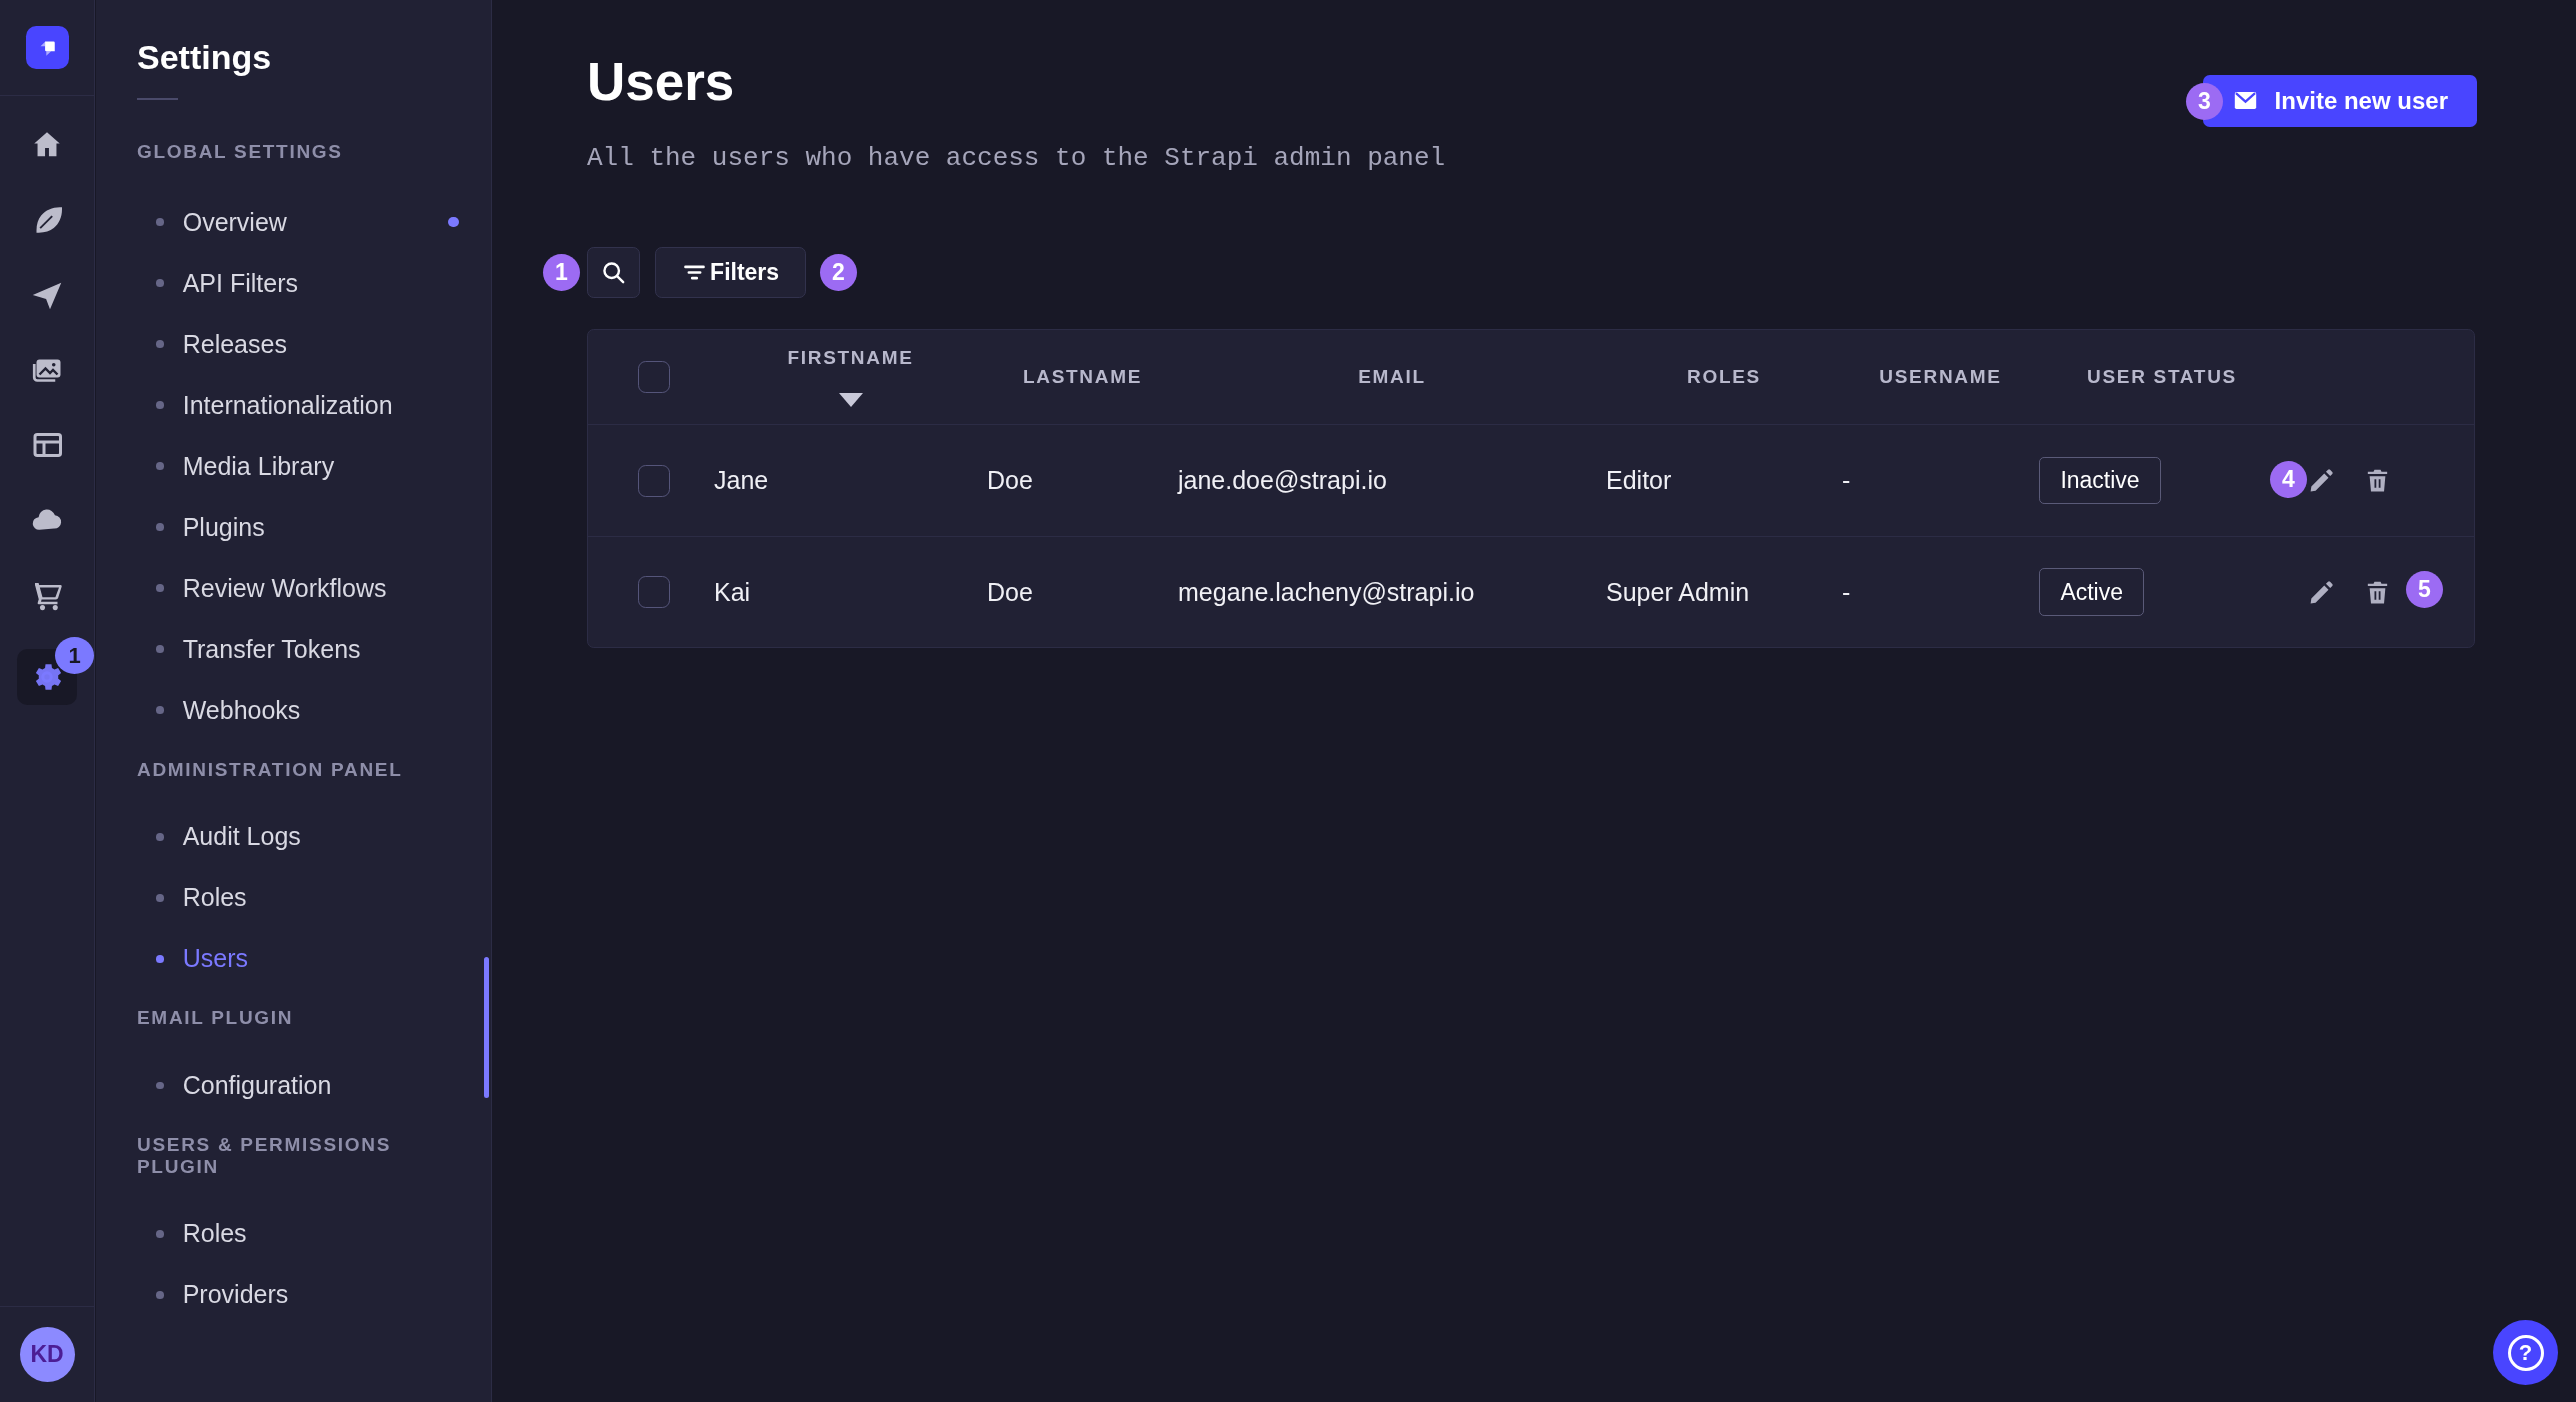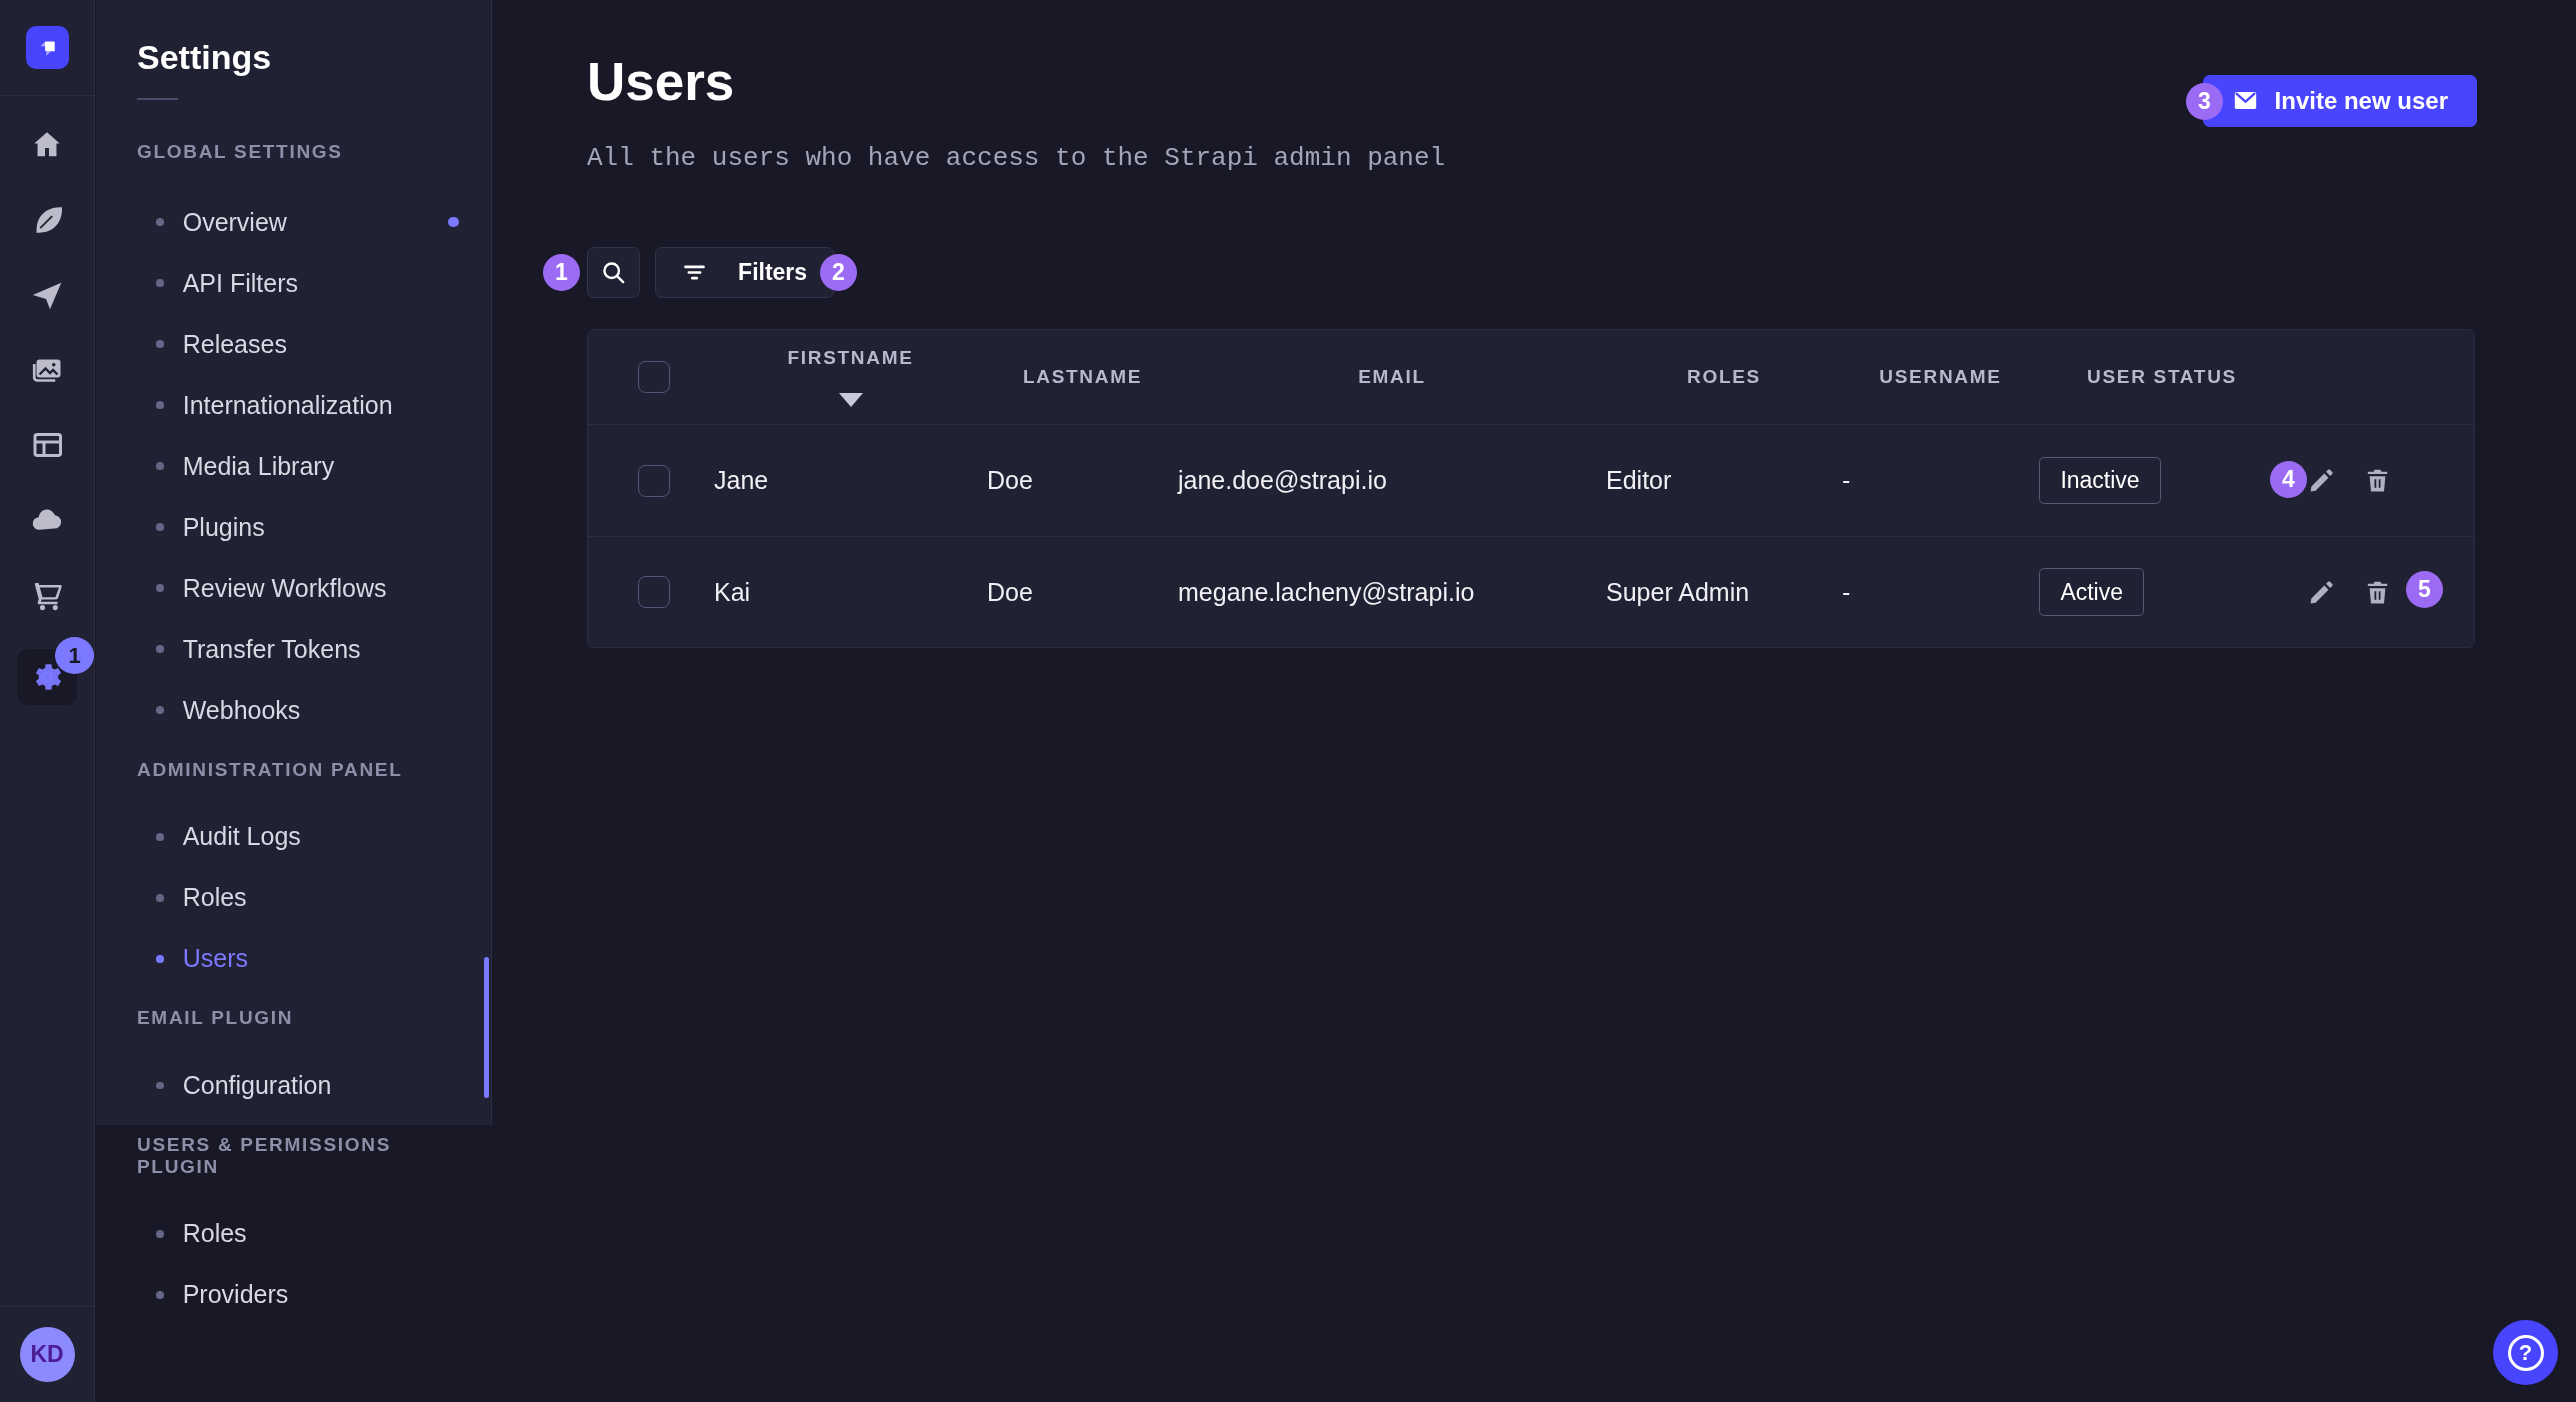--- a/index.html
+++ b/index.html
@@ -30,21 +30,21 @@
   }
   .rail-bottom {
     margin-top:auto; width:100%; border-top:0.9px solid #2c2c45;
     display:flex; justify-content:center; padding:20.4px 0 19.6px;
   }
   .avatar { width:55px; height:55px; border-radius:50%; background:#8c8aff; color:#4c1d95;
     font-size:23px; font-weight:bold; display:flex; align-items:center; justify-content:center; cursor:pointer; }
 
   
   .subnav {
-    position:absolute; left:96px; top:0; width:396px; height:1125px;
+    position:absolute; left:96px; top:0; width:396px; height:1402px;
     background:#212134; border-right:0.9px solid #2c2c45; padding:39px 20.4px 0 41px;
   }
   .subnav h2 { font-size:34px; line-height:37px; font-weight:700; color:#ffffff; }
   .subnav-divider { width:41px; height:1.7px; background:#4a4a6a; margin-top:22px; }
   .section-label {
     margin-top:18px; font-size:19px; line-height:22px; font-weight:700;
     letter-spacing:1.7px; color:#8e8ea9; text-transform:uppercase;
   }
   .section-label.first { margin-top:41px; }
   .subnav ul { list-style:none; margin-top:25.6px; }
@@ -76,21 +76,21 @@
   }
   .toolbar { margin-top:73px; display:flex; align-items:center; }
   .icon-btn {
     width:53px; height:51px; background:#212134; border:0.9px solid #32324d; border-radius:6.8px;
     color:#fff; display:flex; align-items:center; justify-content:center; cursor:pointer;
   }
   .filters-btn {
     margin-left:14.5px; height:51px; padding:0 25.6px; background:#212134; border:0.9px solid #32324d;
     border-radius:6.8px; color:#fff; font-size:23px; font-weight:600;
     font-family:"Liberation Sans", sans-serif;
-    display:flex; align-items:center; gap:30px; cursor:pointer;
+    display:flex; align-items:center; gap:2px; cursor:pointer;
   }
 
   
   .card {
     margin-top:31px; width:1888px; background:#212134;
     border:0.9px solid #2c2c45; border-radius:6.8px;
   }
   .trow {
     display:grid; align-items:center;
     grid-template-columns:126px 273px 191px 428px 236px 197px 246px auto;

